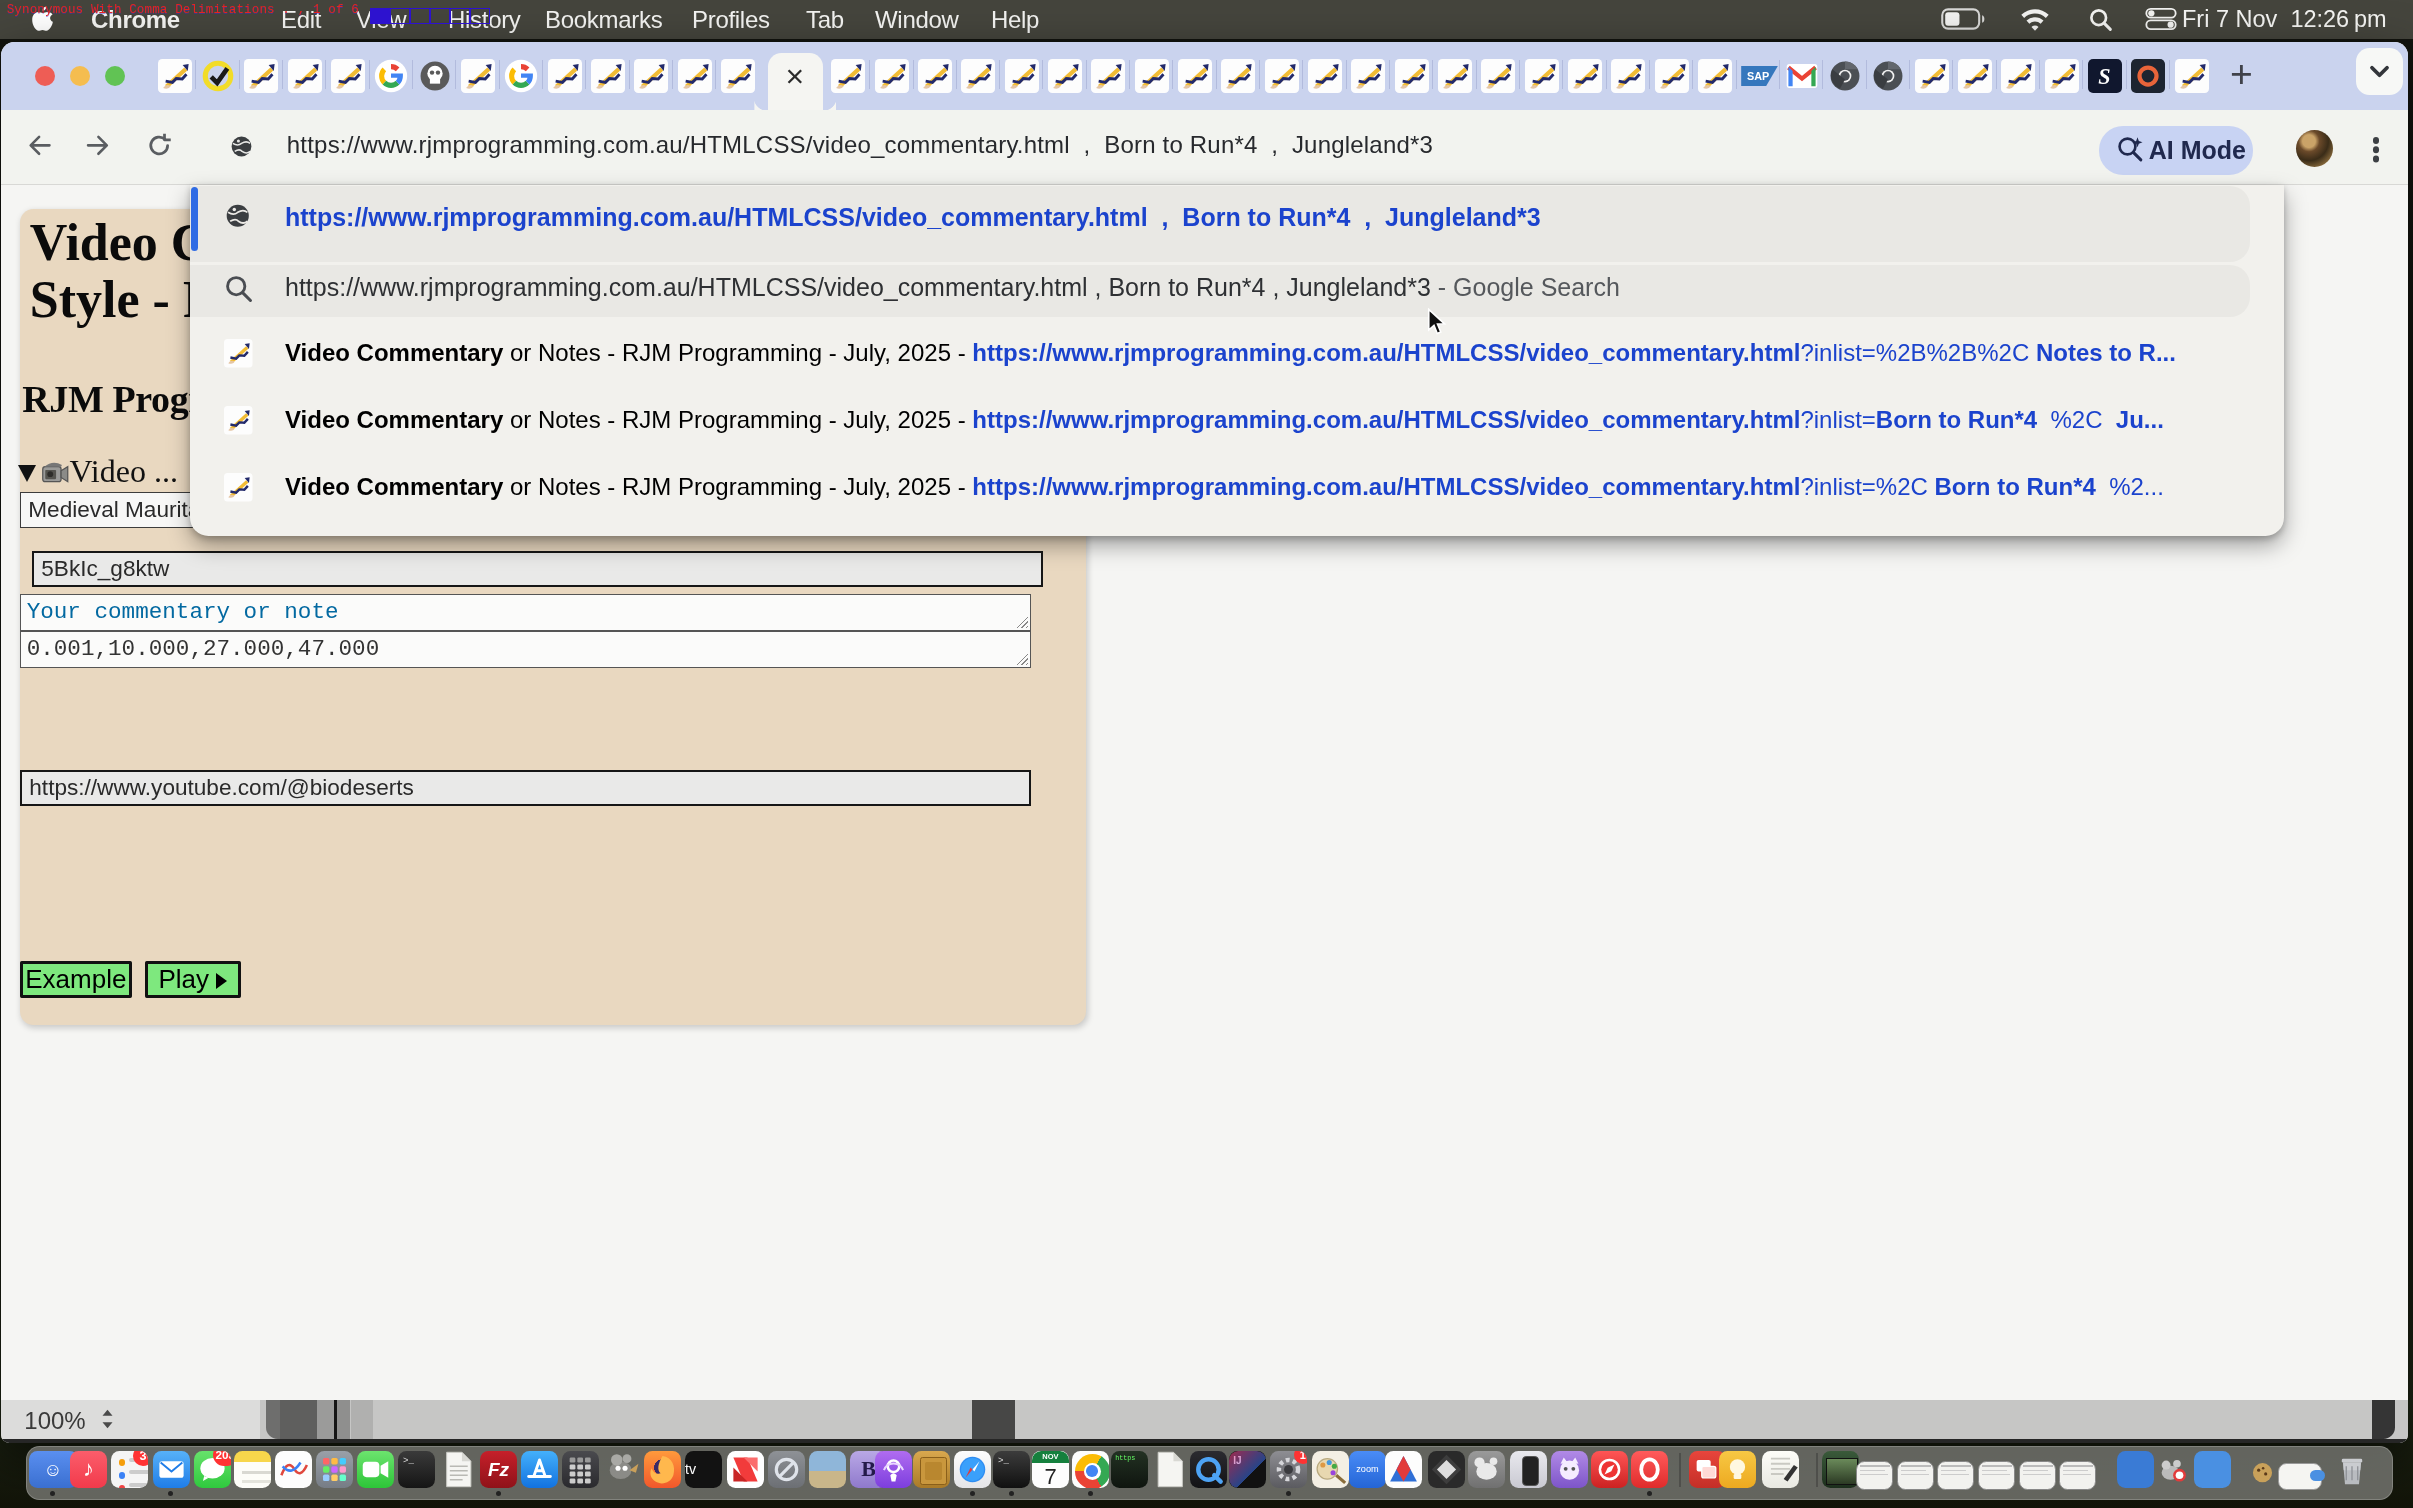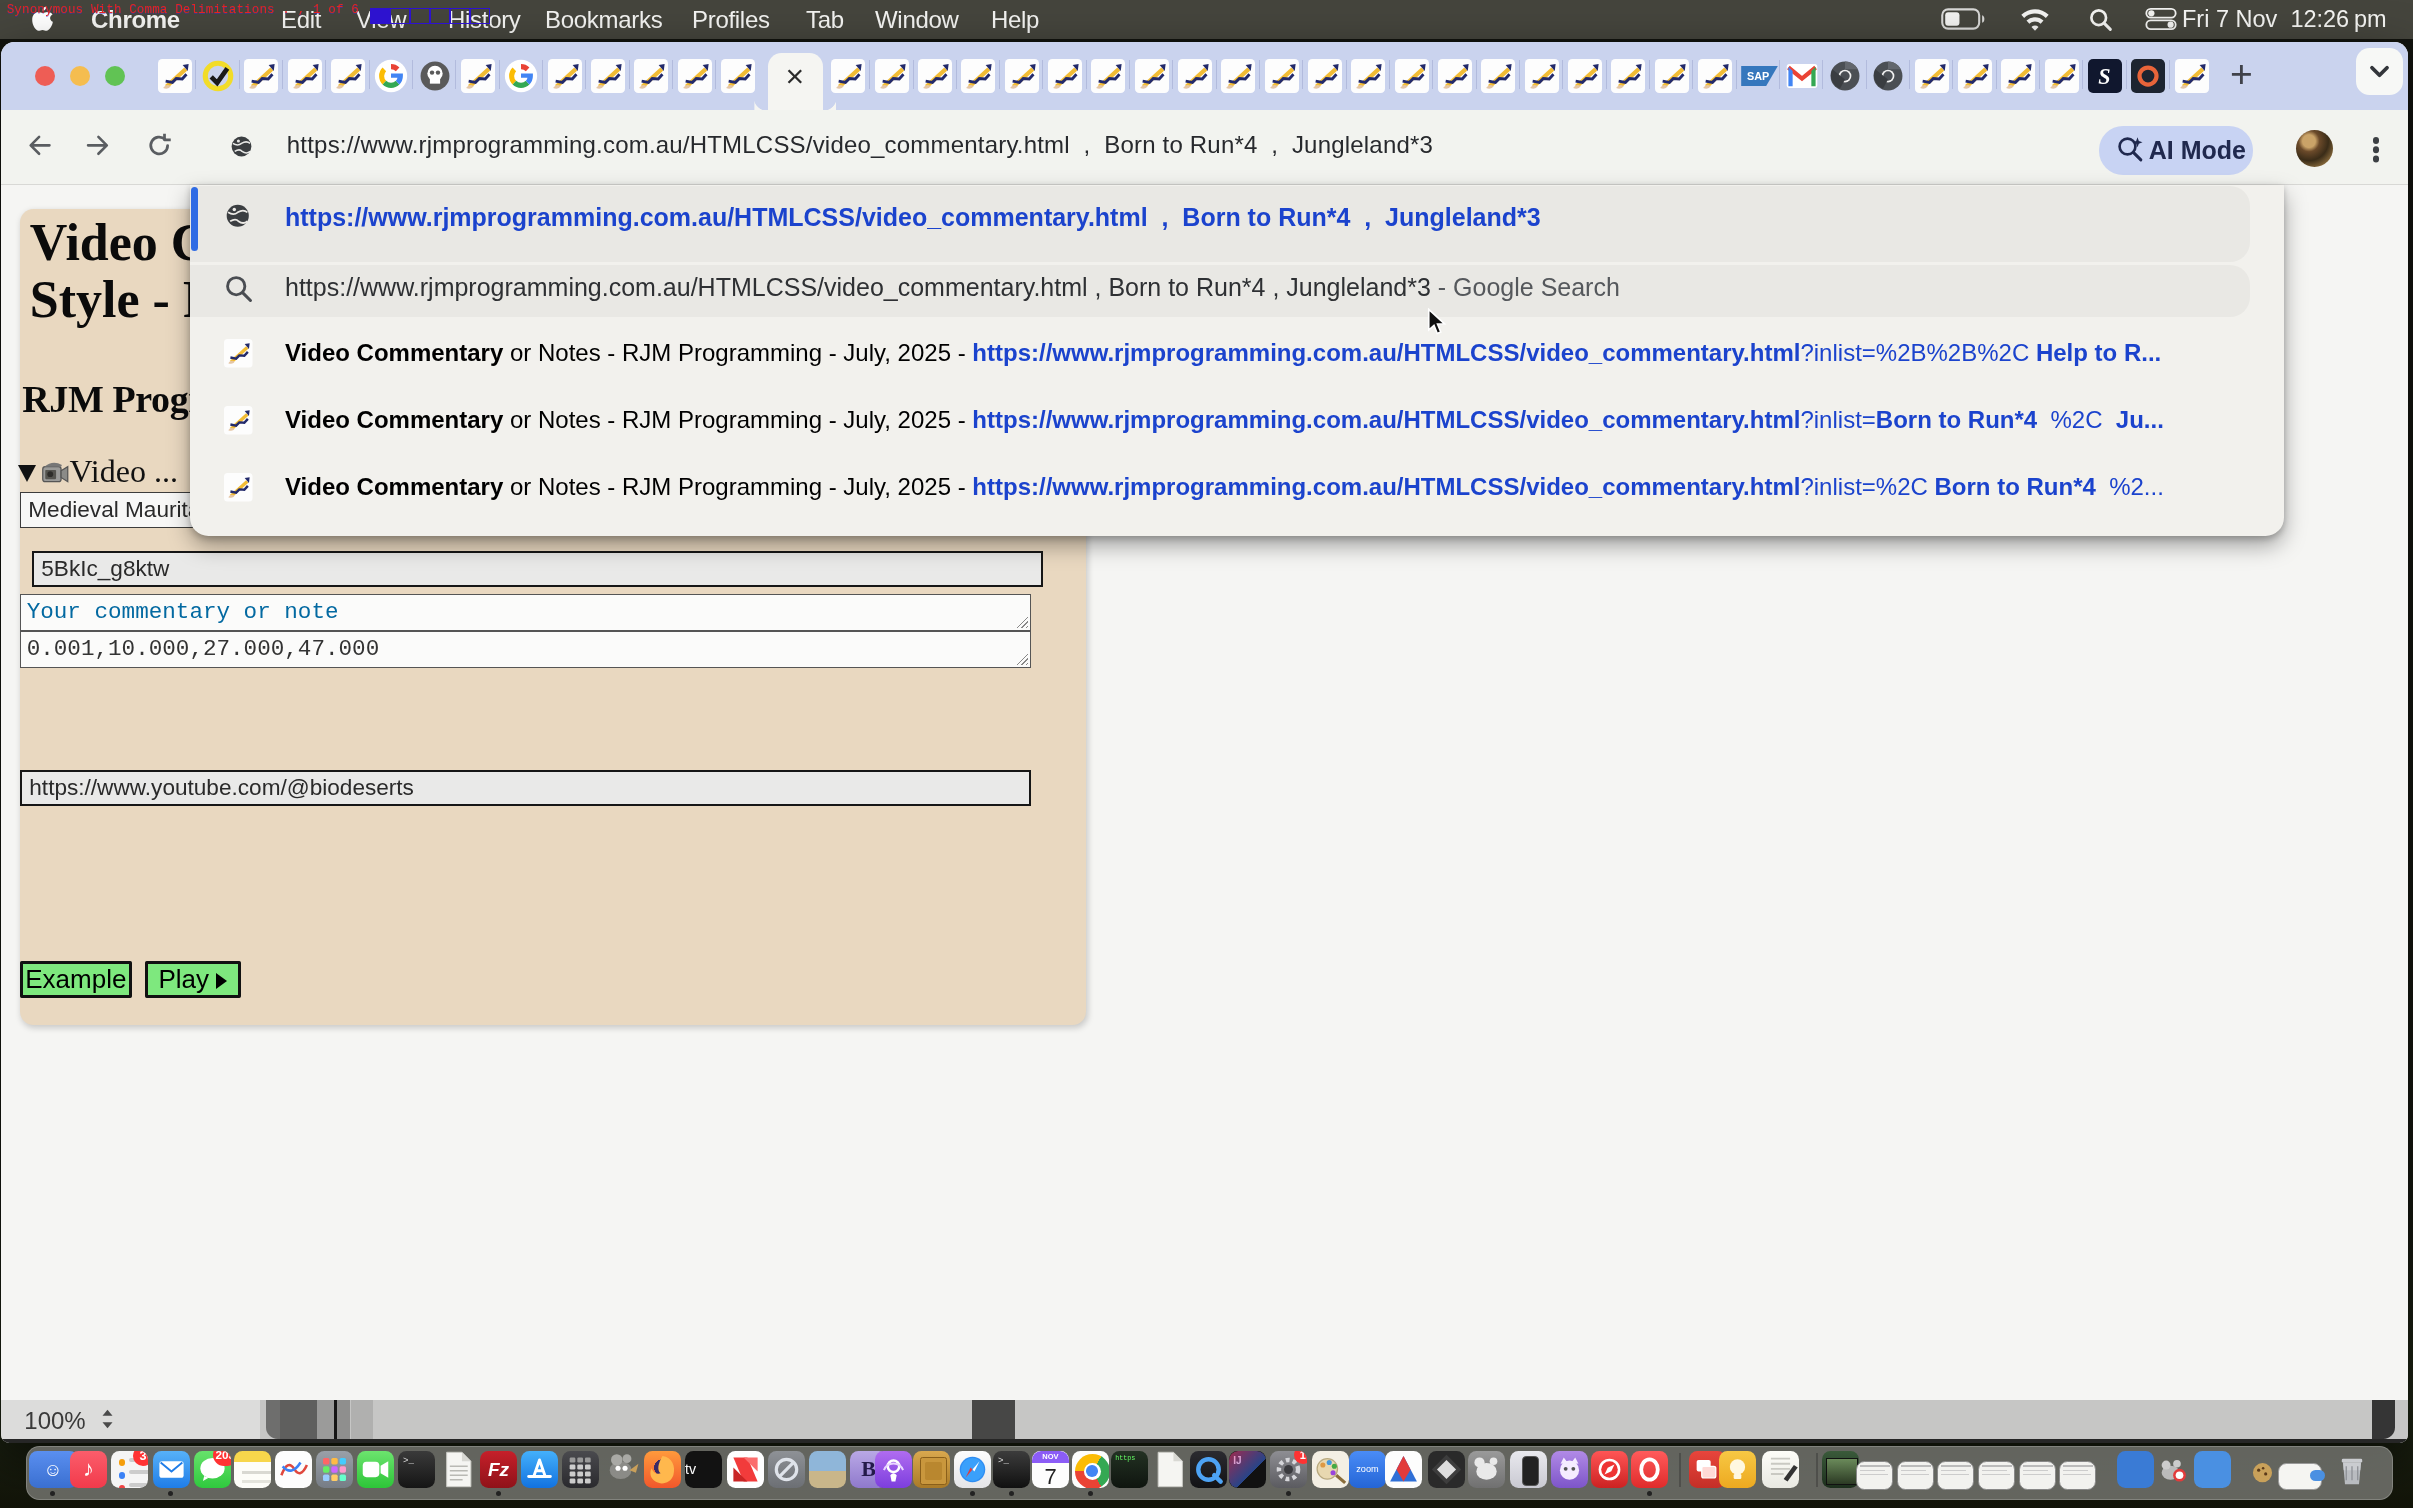--- a/index.html
+++ b/index.html
@@ -455,21 +455,21 @@
   <svg class="dico" style="top:288px" viewBox="0 0 40 40">
       <use href="#pencilfav"></use>
     </svg>
   <div class="drow" style="top:-0.8px;">
     <div class="txt bluebold">https://www.rjmprogramming.com.au/HTMLCSS/video_commentary.html&nbsp; ,&nbsp; Born to Run*4&nbsp; ,&nbsp; Jungleland*3</div>
   </div>
   <div class="drow" style="top:69px;">
     <div class="txt" style="color:#2e3033;">https://www.rjmprogramming.com.au/HTMLCSS/video_commentary.html , Born to Run*4 , Jungleland*3 <span style="color:#55585c;">- Google Search</span></div>
   </div>
   <div class="drow" style="top:134px; font-size:24px;">
-      <div class="txt"><b>Video Commentary</b> or Notes - RJM Programming - July, 2025 - <span class="bluebold">https://www.rjmprogramming.com.au/HTMLCSS/video_commentary.html</span><span class="blue">?inlist=%2B%2B%2C</span> <span class="bluebold">Help to R...</span></div>
+      <div class="txt"><b>Video Commentary</b> or Notes - RJM Programming - July, 2025 - <span class="bluebold">https://www.rjmprogramming.com.au/HTMLCSS/video_commentary.html</span><span class="blue">?inlist=%2B%2B%2C</span> <span class="bluebold">Notes to R...</span></div>
     </div>
   <div class="drow" style="top:201px; font-size:24px;">
       <div class="txt"><b>Video Commentary</b> or Notes - RJM Programming - July, 2025 - <span class="bluebold">https://www.rjmprogramming.com.au/HTMLCSS/video_commentary.html</span><span class="blue">?inlist=</span><span class="bluebold">Born to Run*4</span><span class="blue"> &nbsp;%2C&nbsp; </span><span class="bluebold">Ju...</span></div>
     </div>
   <div class="drow" style="top:268px; font-size:24px;">
       <div class="txt"><b>Video Commentary</b> or Notes - RJM Programming - July, 2025 - <span class="bluebold">https://www.rjmprogramming.com.au/HTMLCSS/video_commentary.html</span><span class="blue">?inlist=%2C </span><span class="bluebold">Born to Run*4</span><span class="blue"> &nbsp;%2...</span></div>
     </div>
 </div>
 
 <svg id="cursor" width="25" height="29" viewBox="0 0 20 23">
@@ -686,21 +686,21 @@
       </svg>
     </div>
   </div>
 <div class="ic" style="left: 993px; width: 37px;">
     <div style="width:100%;height:100%;border-radius:11px;background:linear-gradient(180deg,#3c3c3c,#101010);position:relative;overflow:hidden;">
       <div style="position:absolute;left:5px;top:4.2px;color:#ddd;font-size:9.2px;font-family:Liberation Mono">&gt;_</div>
     </div>
   </div>
 <div class="ic" style="left: 1032px; width: 37px;">
     <div style="width:100%;height:100%;border-radius:11px;background:#fdfdfd;position:relative;overflow:hidden;">
-      <div style="position:absolute;left:0;top:0;width:100%;height:11.7px;background:#8b5cf6;border-radius:9.2px 9.2px 0 0;color:#fff;font-size:7.5px;text-align:center;line-height:11.7px;font-weight:bold;">NOV</div>
+      <div style="position:absolute;left:0;top:0;width:100%;height:11.7px;background:#15803d;border-radius:9.2px 9.2px 0 0;color:#fff;font-size:7.5px;text-align:center;line-height:11.7px;font-weight:bold;">NOV</div>
       <div style="position:absolute;left:0;top:11.7px;width:100%;height:28.5px;color:#222;font-size:22px;text-align:center;line-height:28.5px;">7</div>
     </div>
   </div>
 <div class="ic" style="left: 1072px; width: 37px;">
     <div style="width:100%;height:100%;border-radius:11px;background:#fdfdfd;position:relative;overflow:hidden;">
       <div style="position:absolute;left:2.5px;top:2.5px;width:35px;height:35px;border-radius:50%;background:conic-gradient(from 150deg,#ea4335 0 120deg,#fbbc05 120deg 240deg,#34a853 240deg 360deg);"></div>
       <div style="position:absolute;left:11.7px;top:11.7px;width:17px;height:17px;border-radius:50%;background:#fff;"></div>
       <div style="position:absolute;left:14.2px;top:14.2px;width:11.7px;height:11.7px;border-radius:50%;background:#4285f4;"></div>
     </div>
   </div>

